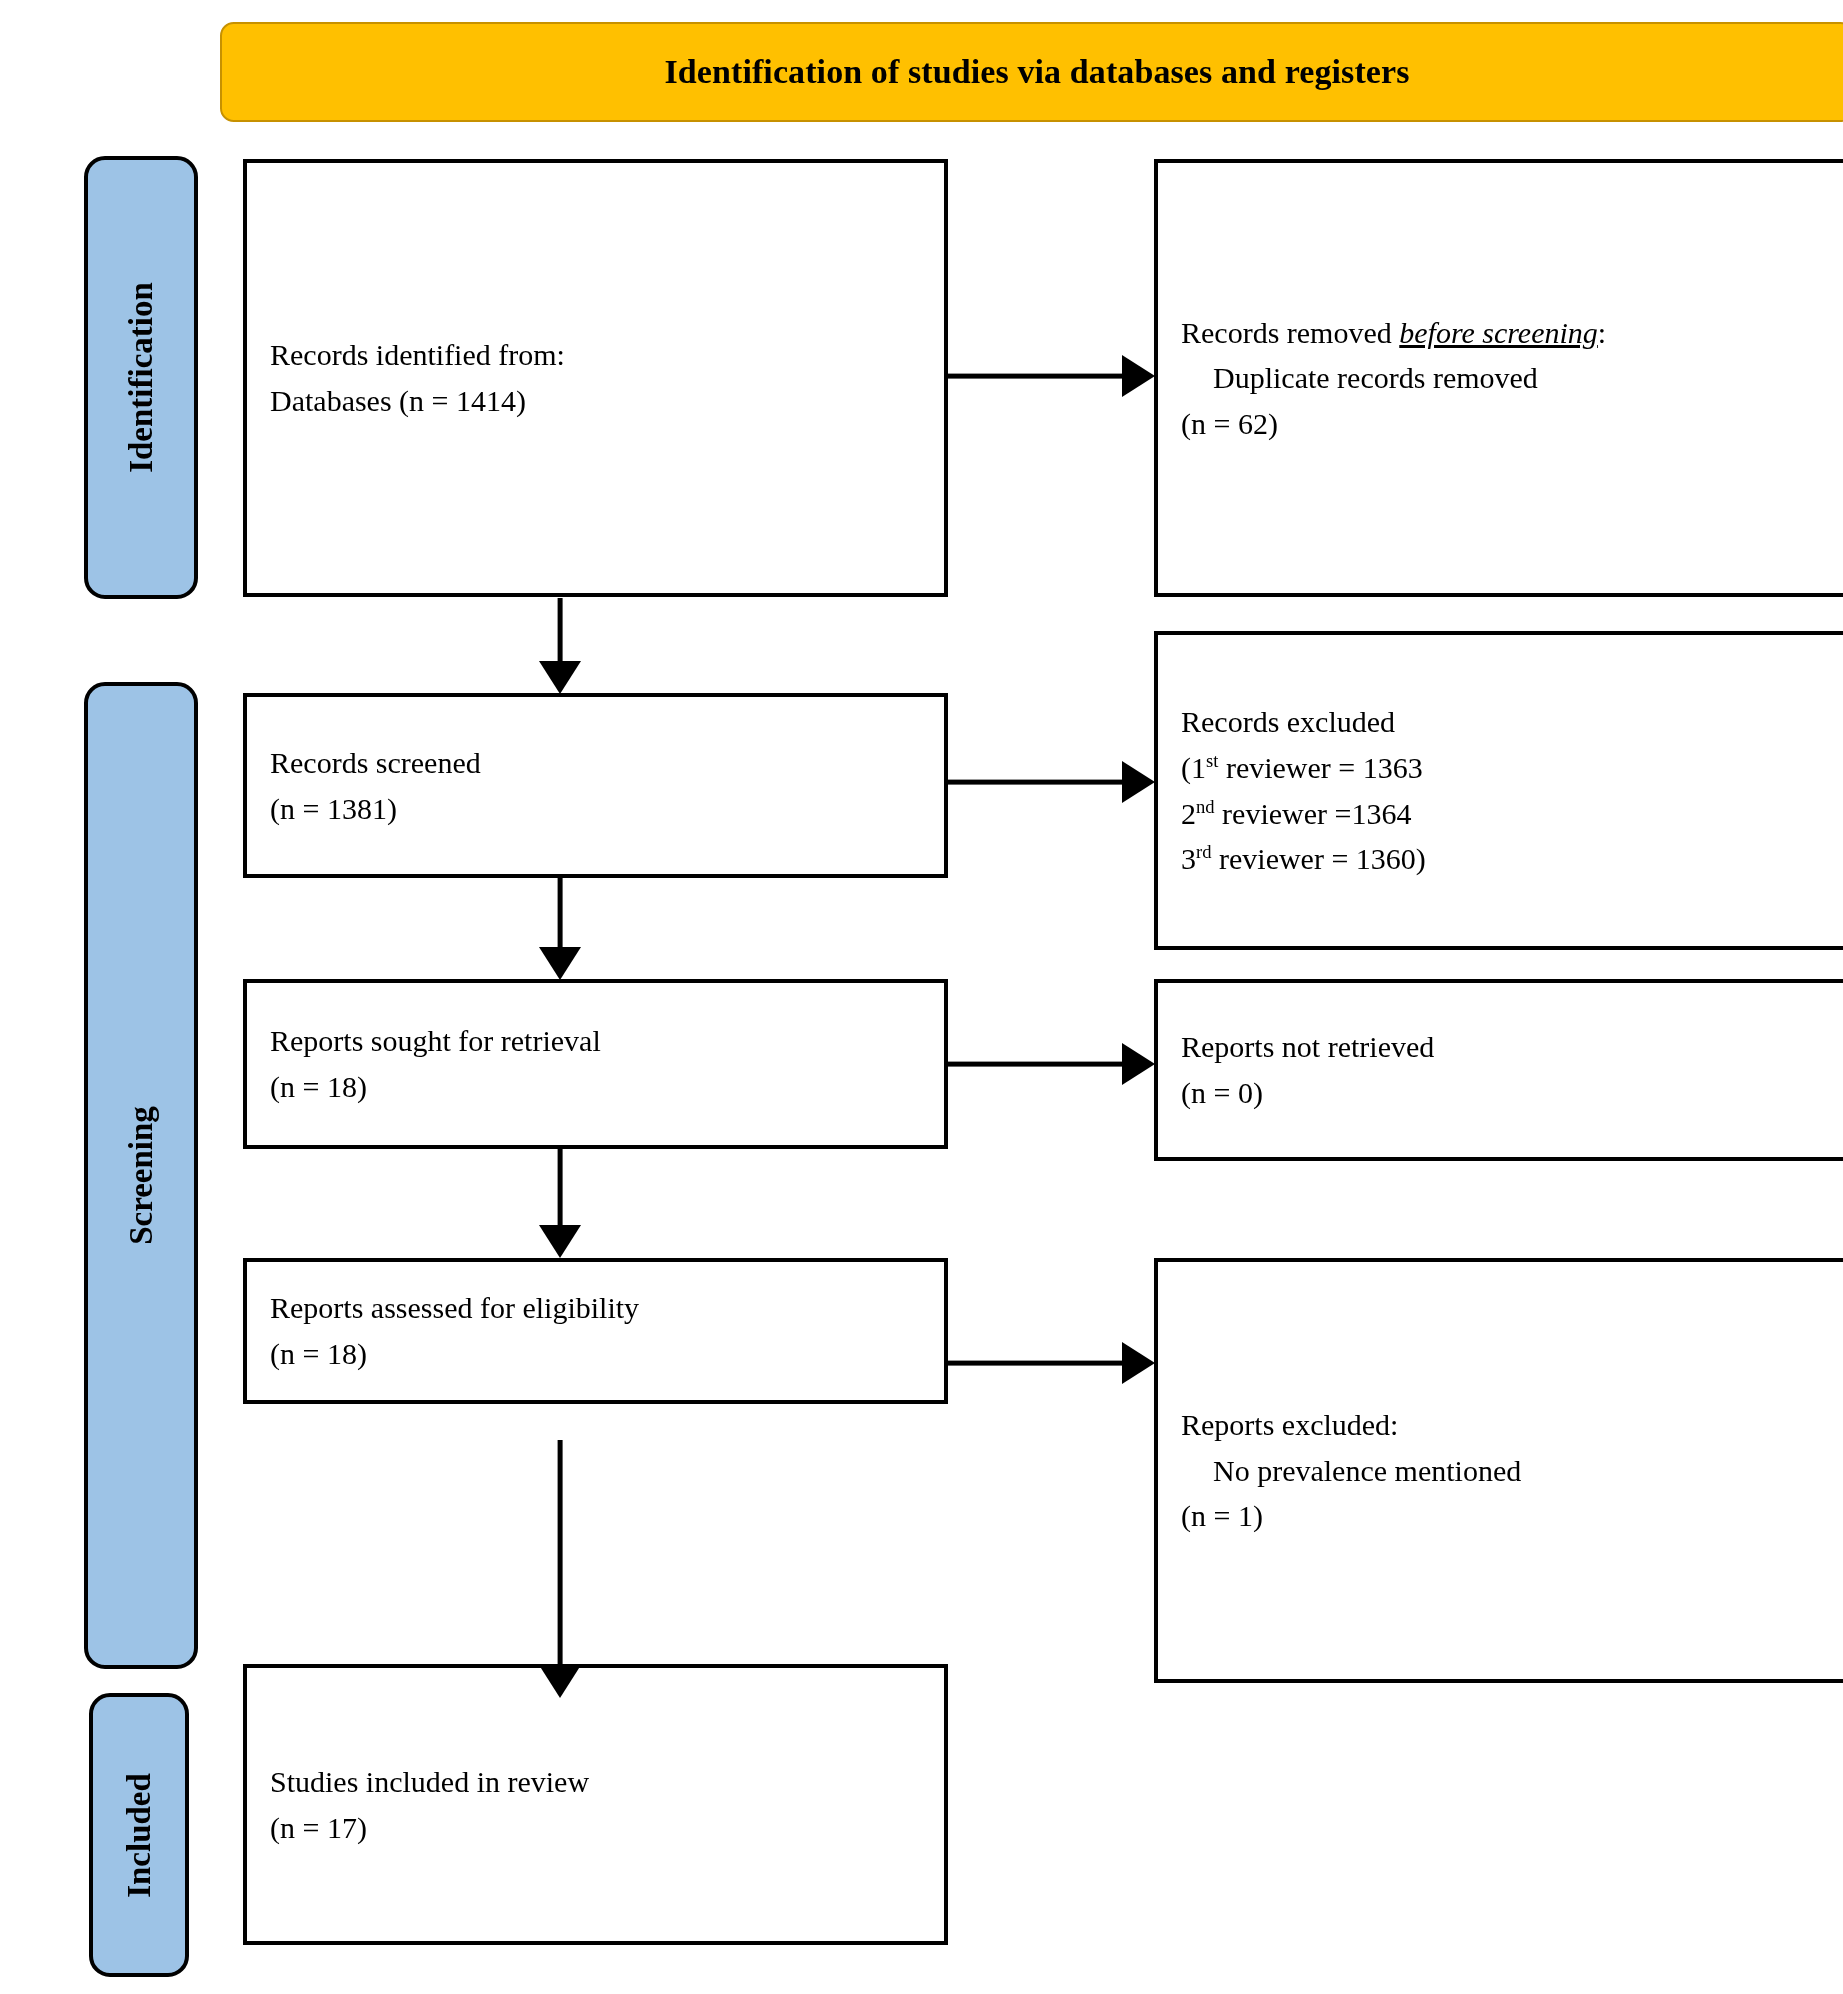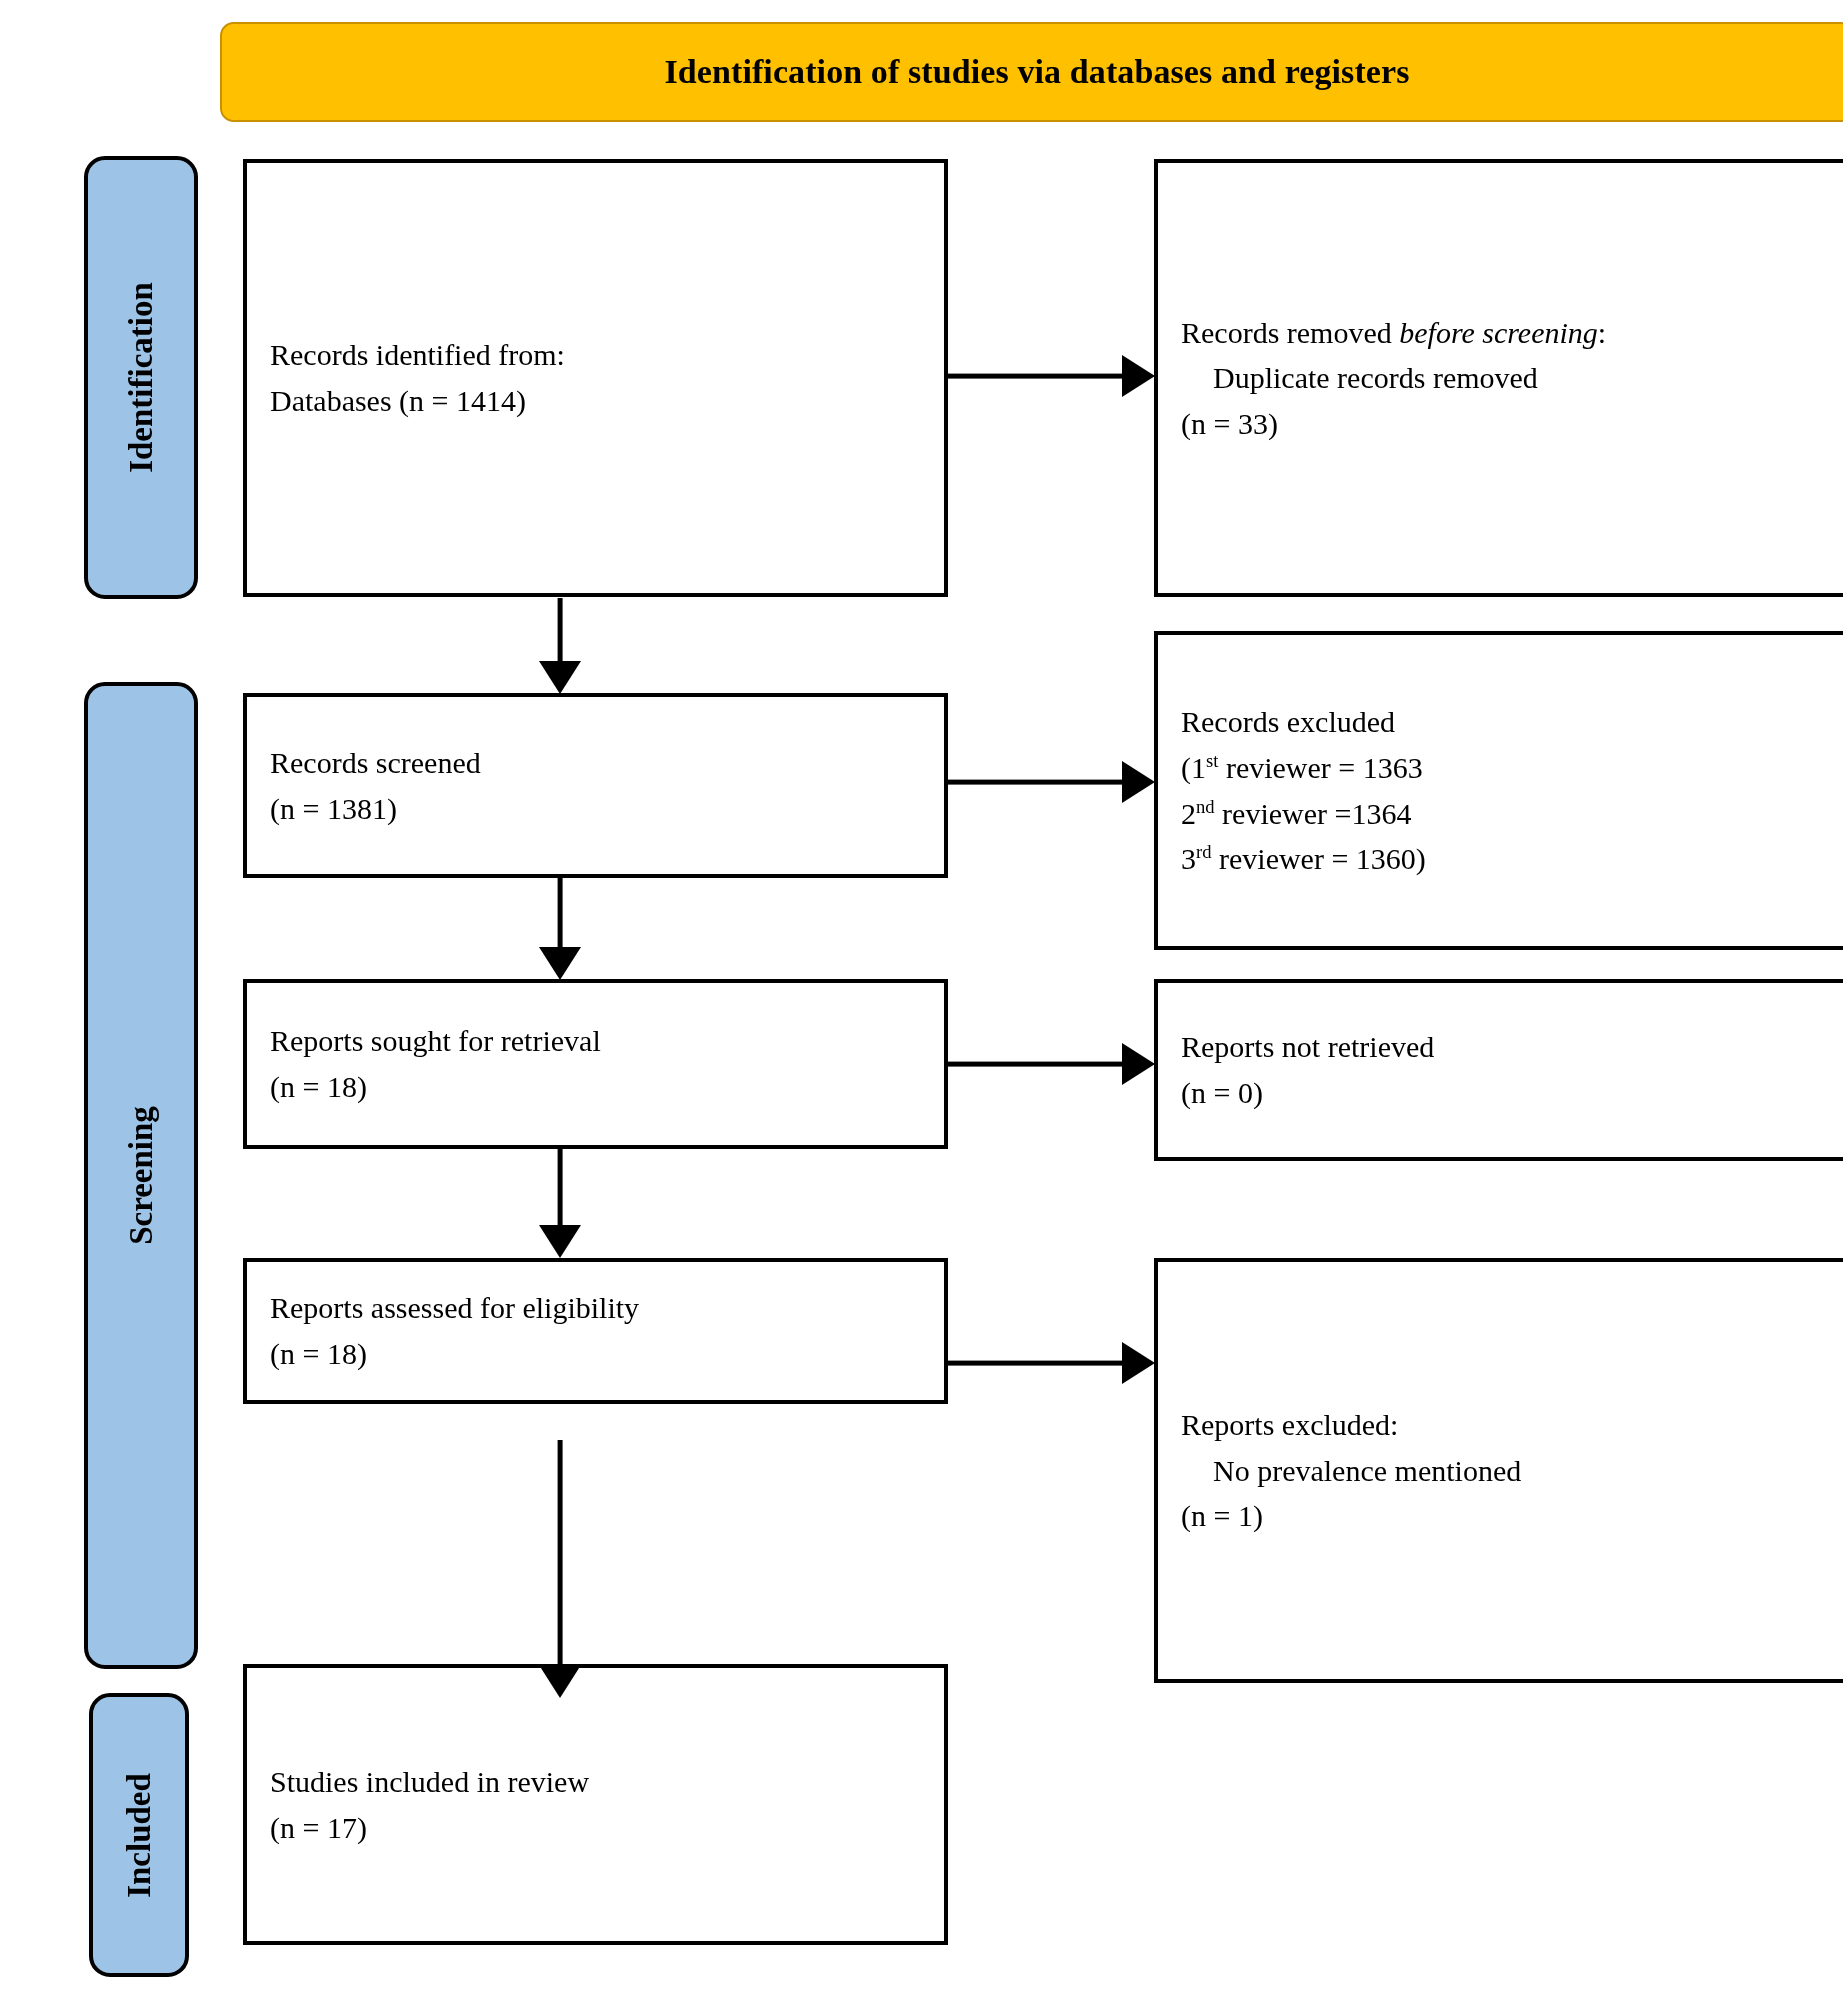--- a/index.html
+++ b/index.html
@@ -77,21 +77,21 @@
     flex-direction: column;
     justify-content: center;
   }
   .flow-box .line {
     font-size: 30px;
     line-height: 1.52;
     color: #000000;
     white-space: nowrap;
   }
   .flow-box .line.indent { padding-left: 32px; }
-  .flow-box .line em { font-style: italic; }
+  .flow-box .line em { font-style: italic; text-decoration: underline; }
   .flow-box .line sup {
     font-size: 0.62em;
     vertical-align: super;
     line-height: 0;
     text-align: right;
   }
 
   
   #box-identified      { left: 195px;  top: 159px;  width: 705px; height: 438px; }
   #box-screened        { left: 195px;  top: 693px; width: 705px; height: 185px; }
@@ -176,21 +176,21 @@
   </div>
 
   <div class="flow-box" id="box-identified">
     <div class="line">Records identified from:</div>
     <div class="line">Databases (n = 1414)</div>
   </div>
 
   <div class="flow-box" id="box-removed">
     <div class="line"><span>Records removed </span><em>before screening</em><span>:</span></div>
     <div class="line indent">Duplicate records removed</div>
-    <div class="line">(n = 33)</div>
+    <div class="line">(n = 62)</div>
   </div>
 
   <div class="flow-box" id="box-screened">
     <div class="line">Records screened</div>
     <div class="line">(n = 1381)</div>
   </div>
 
   <div class="flow-box" id="box-records-excl">
     <div class="line">Records excluded</div>
     <div class="line"><span>(1</span><sup>st</sup><span> reviewer = 1363</span></div>

